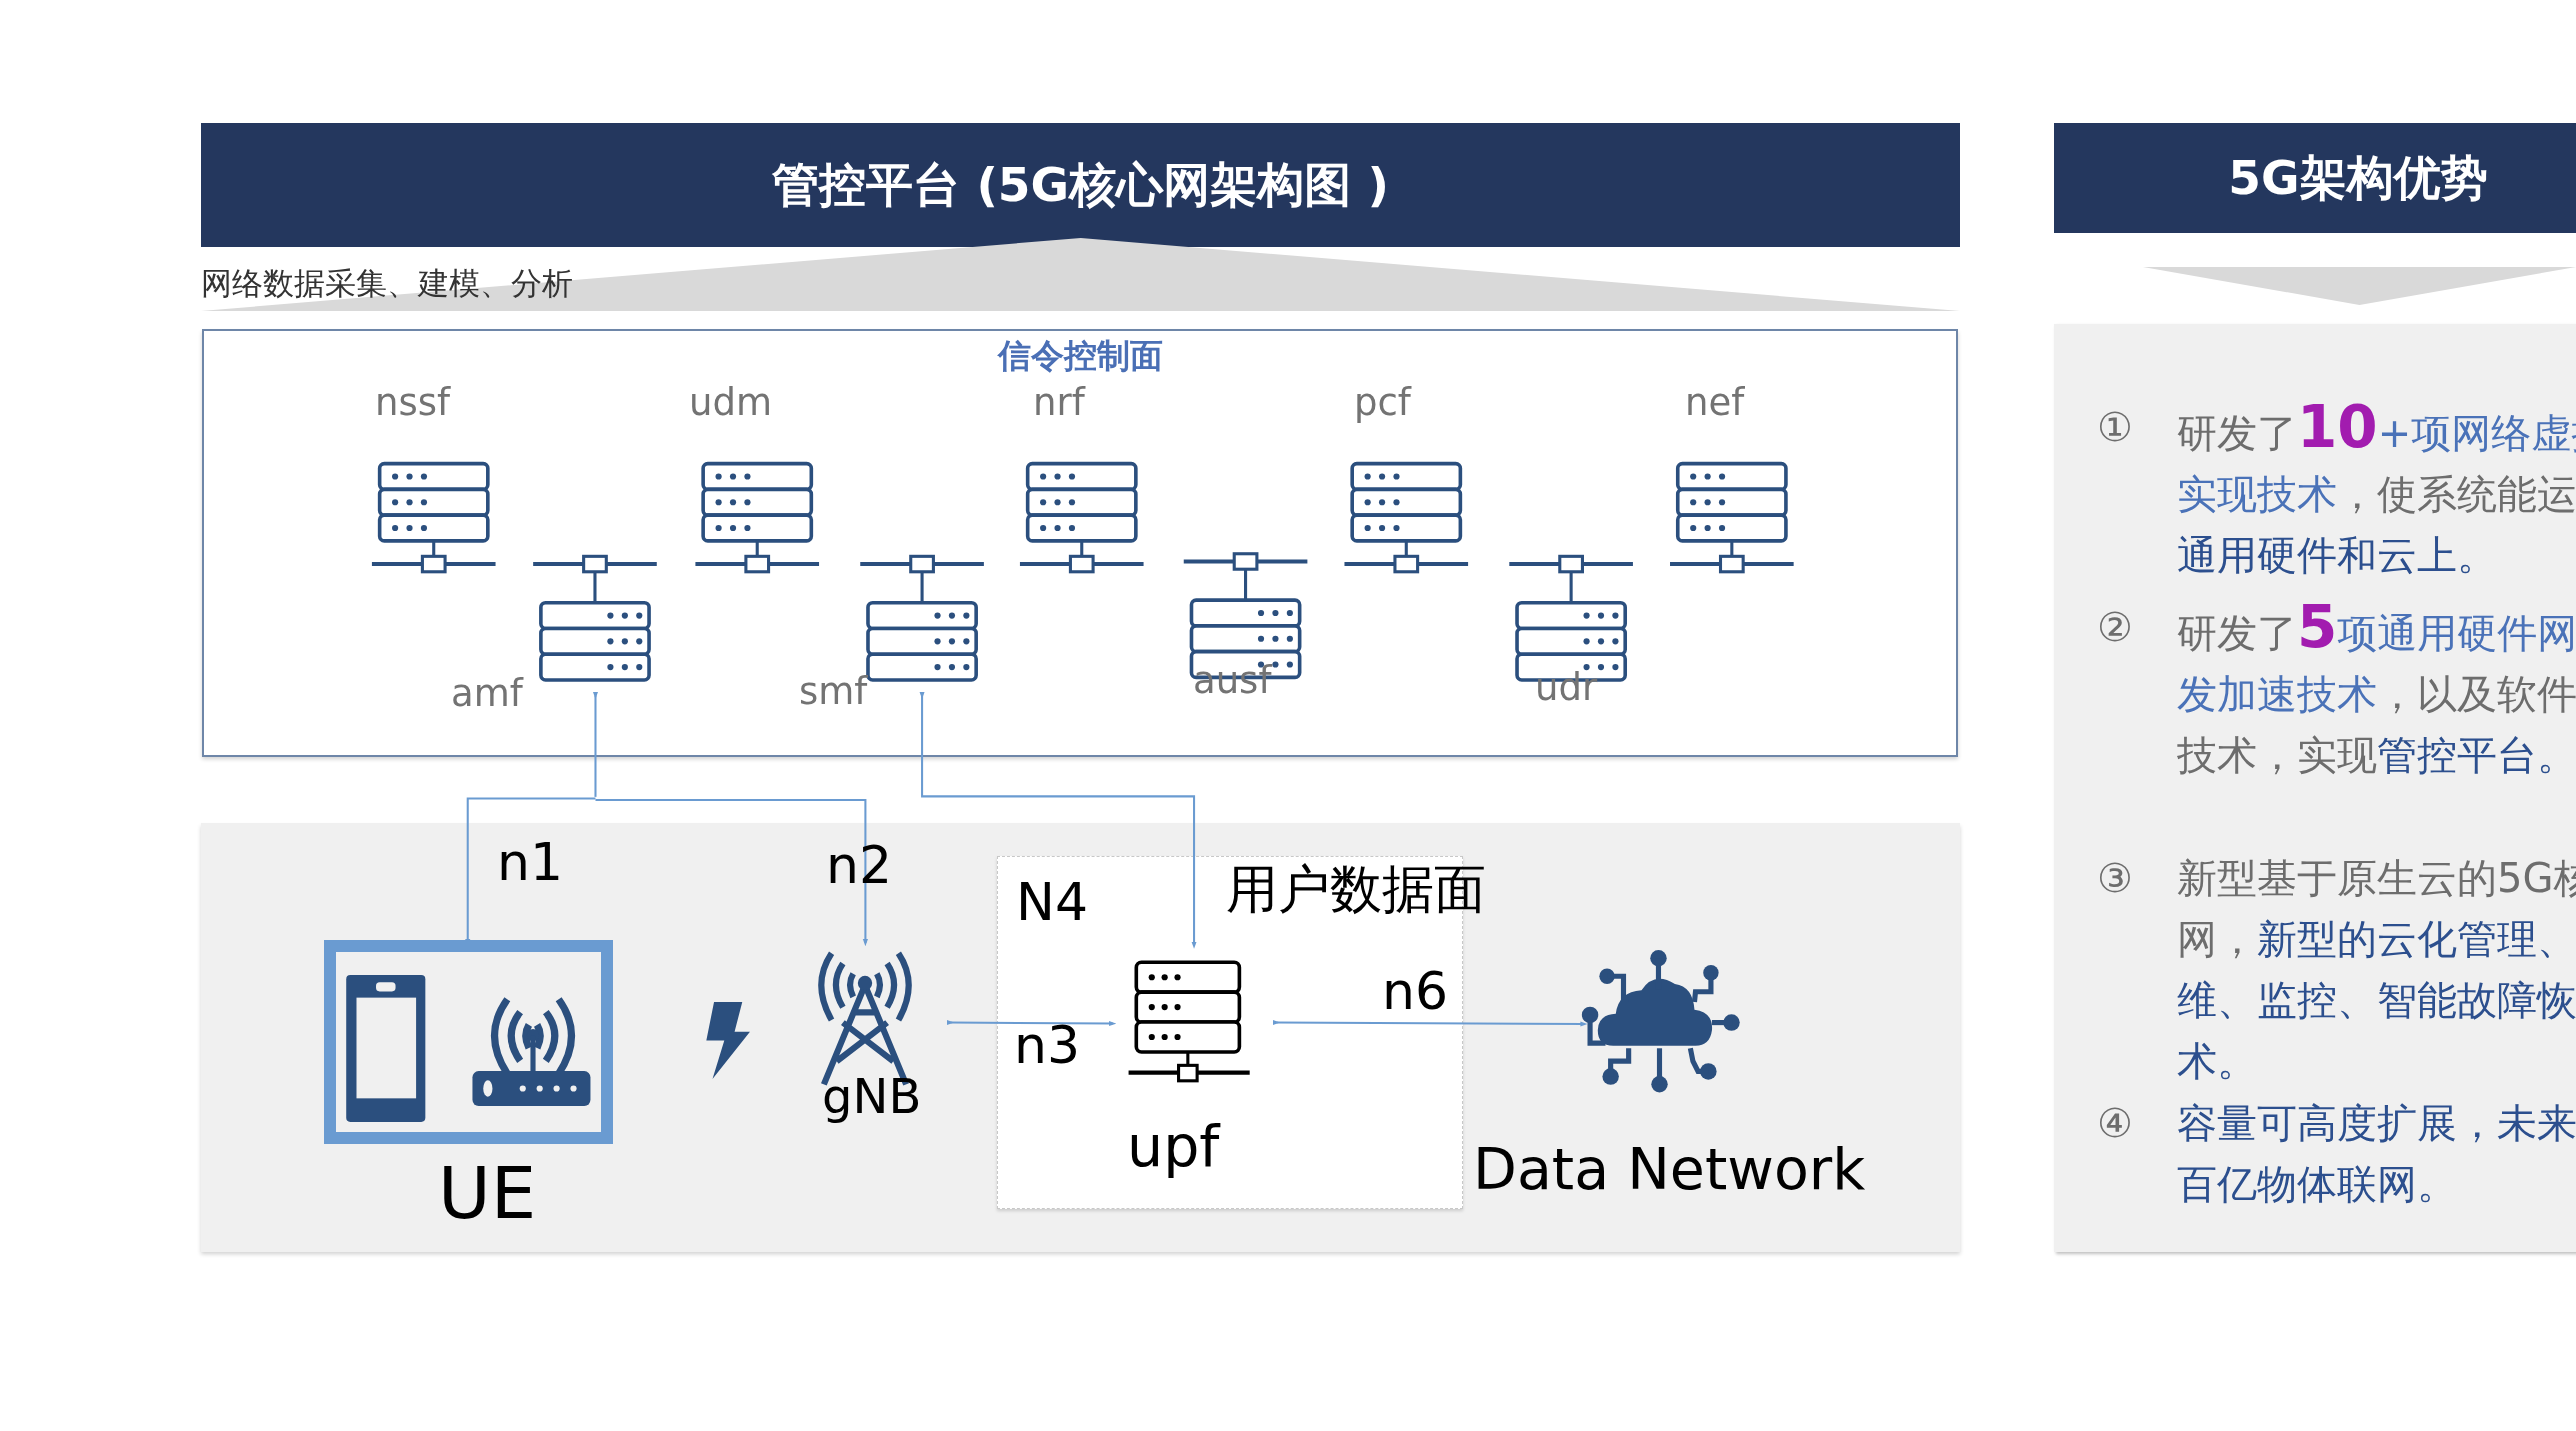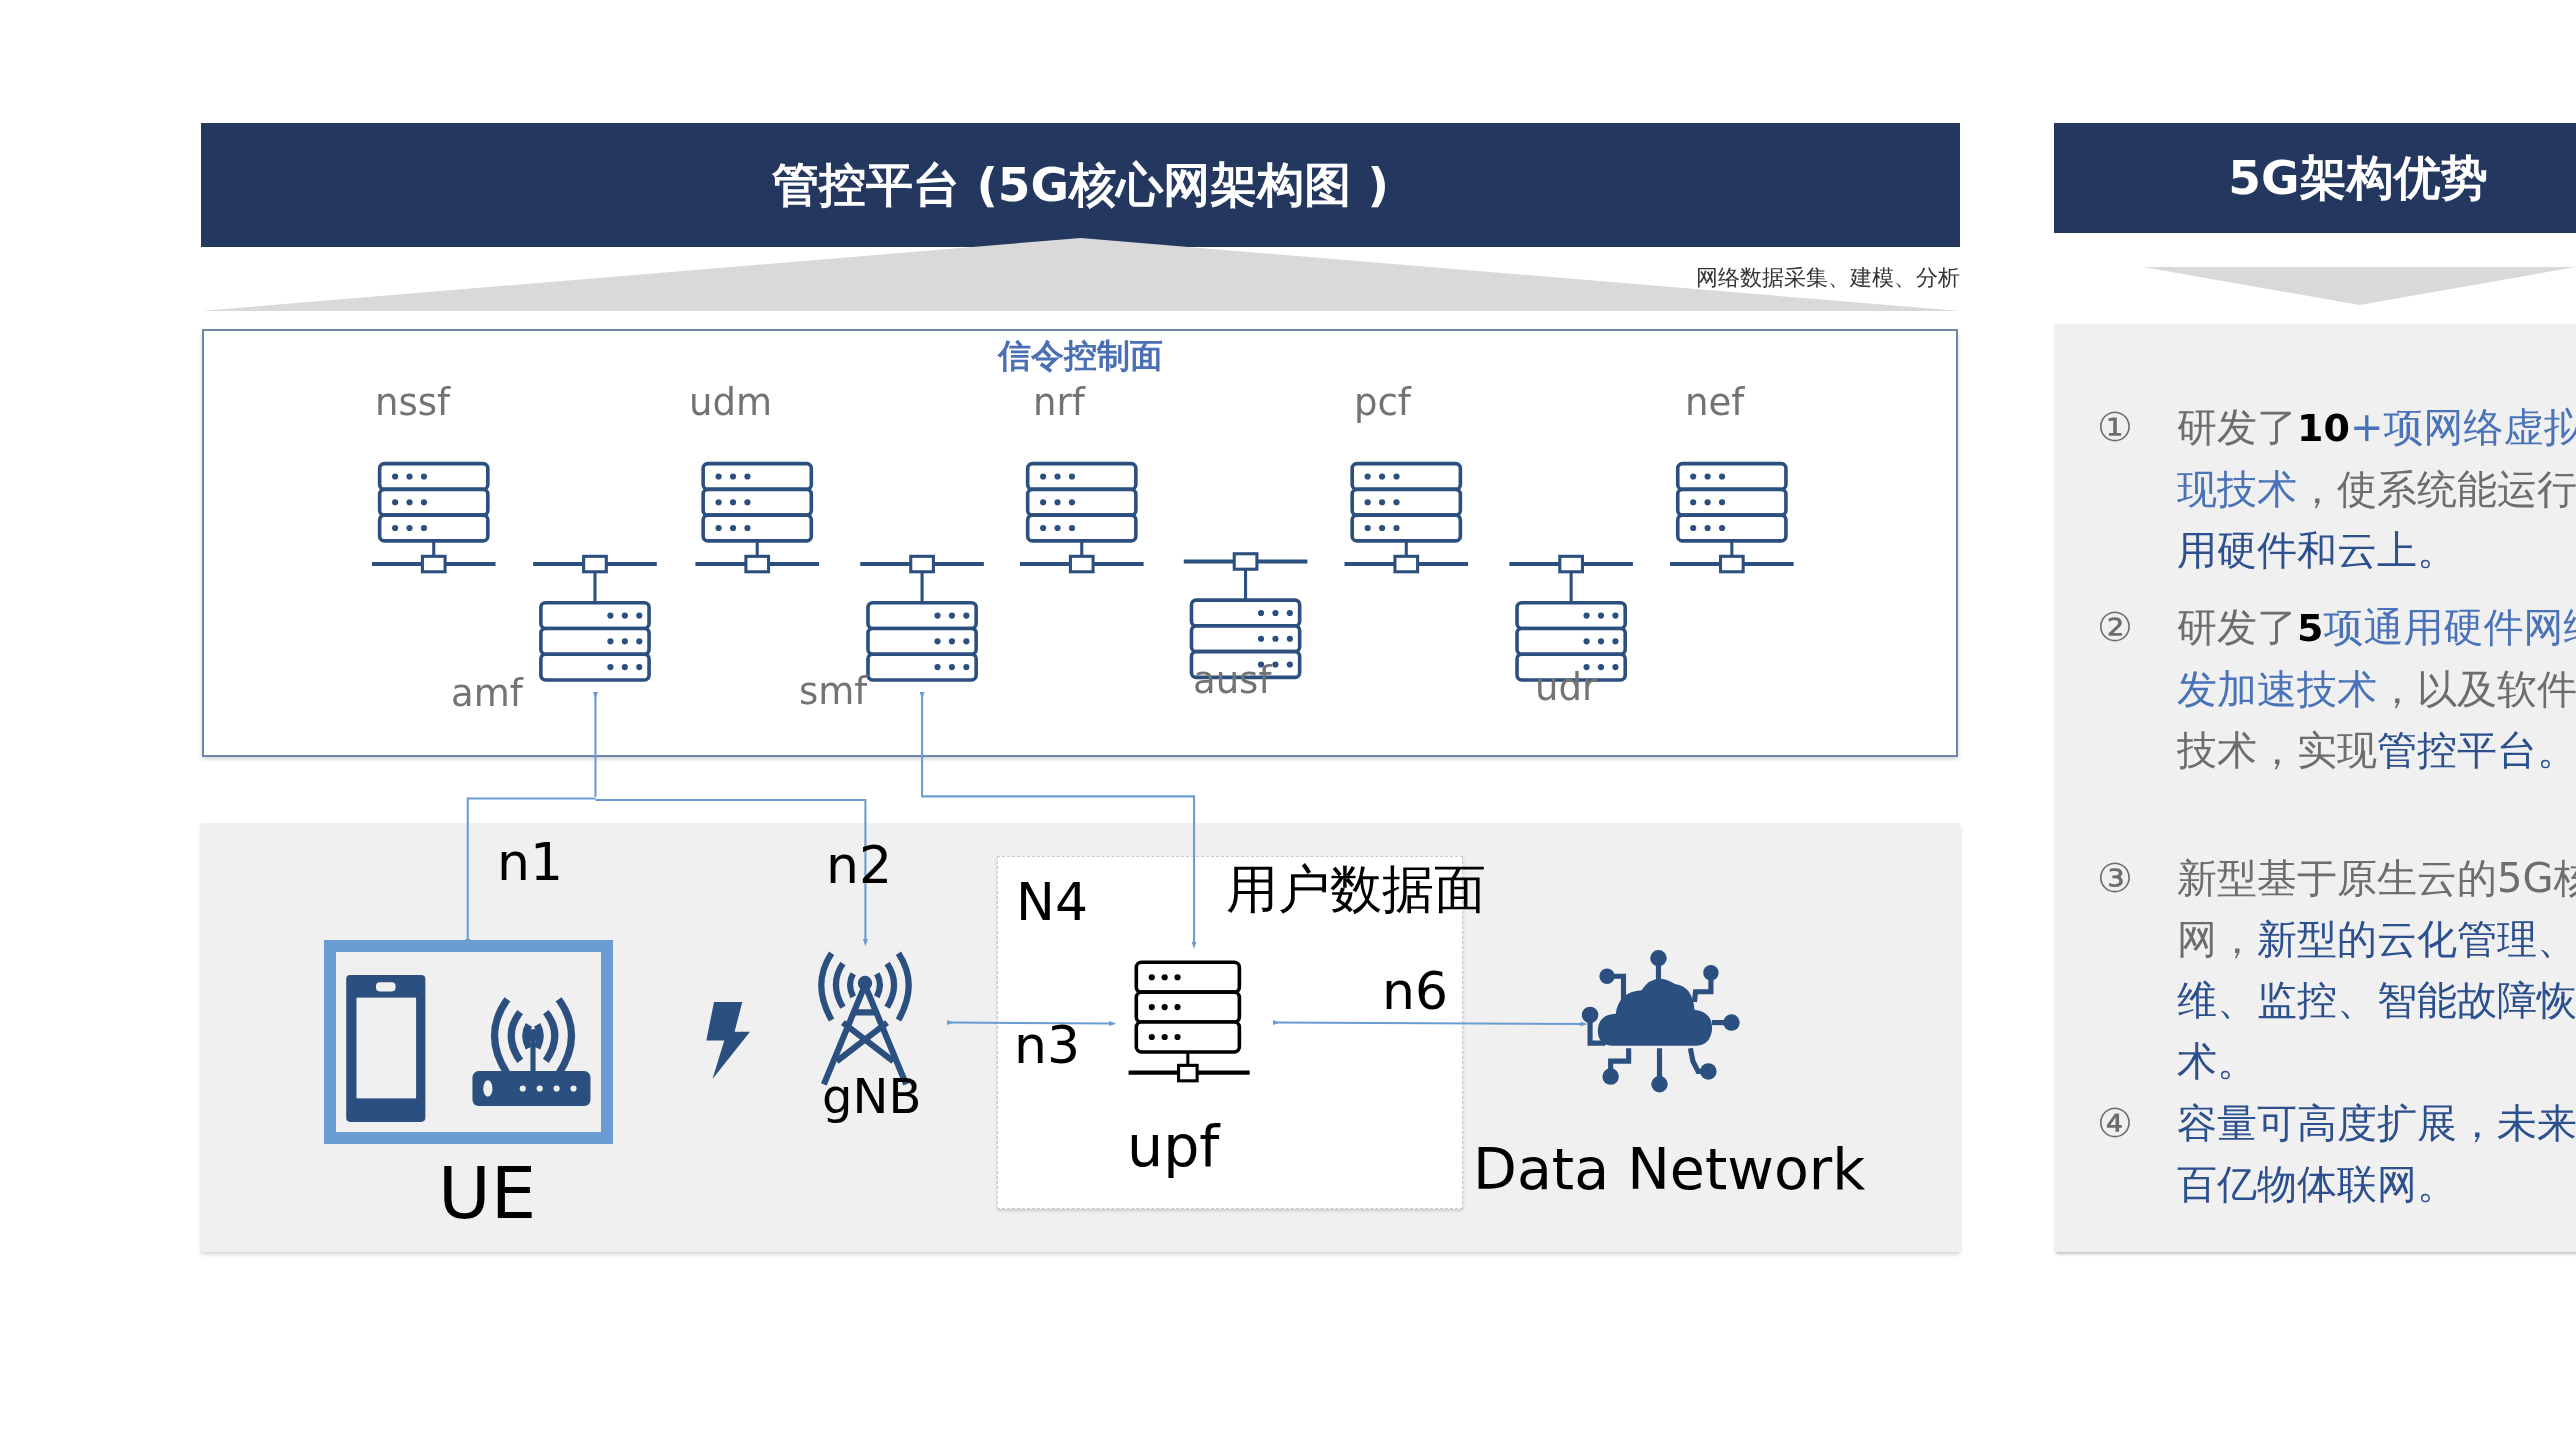--- a/index.html
+++ b/index.html
@@ -2,35 +2,35 @@
 <html style="font-size:8.2px"><head>
 <meta charset="utf-8">
 <style>
   html,body{margin:0;padding:0;background:#ffffff;}
   body{width:3066px;height:1431px;position:relative;overflow:hidden;font-family:"DejaVu Sans","Liberation Sans",sans-serif;}
   .abs{position:absolute;}
   .hdr{background:#24375e;color:#fff;font-weight:bold;display:flex;align-items:center;justify-content:center;}
   #left-header{left:201px;top:123px;width:1759px;height:124px;font-size:47px;}
   #right-header{left:2054px;top:123px;width:608px;height:110px;font-size:47px;}
   #tri-up{left:201px;top:238px;width:1759px;height:73px;}
-  #tri-label{left:201px;top:263px;width:1759px;text-align:right;font-size:22px;color:#333;}
+  #tri-label{left:201px;top:263px;width:1759px;text-align:left;font-size:31px;color:#333;}
   #cp-box{left:202px;top:329px;width:1756px;height:428px;border:2.1px solid #6e86a8;box-sizing:border-box;background:#fff;box-shadow:0 3.1px 4.1px rgba(0,0,0,0.18);}
   #cp-title{left:201px;top:334px;width:1759px;text-align:center;font-size:33px;font-weight:bold;color:#4a6fb5;}
   .nf{font-size:37px;color:#737373;}
   #up-bg{left:201px;top:823px;width:1759px;height:429px;background:#f0f0f0;box-shadow:0 3.1px 4.1px rgba(0,0,0,0.18);}
   #up-inner{left:997px;top:856px;width:466px;height:353px;background:#fff;border:1.5px dashed #c8c8c8;box-sizing:border-box;box-shadow:0 2.1px 3.1px rgba(0,0,0,0.15);}
   .lbl{color:#000;font-family:"DejaVu Sans",sans-serif;}
   #right-panel{left:2054px;top:324px;width:609px;height:928px;background:#f0f0f0;box-shadow:1.5px 2.1px 3.1px rgba(0,0,0,0.25);}
   #chev{left:2143px;top:267px;width:433px;height:38px;}
   .item{position:absolute;left:2097px;width:556px;font-size:40px;line-height:61px;color:#6d6d6d;}
   .item .num{position:absolute;left:0;top:0;width:46px;color:#6d6d6d;}
   .item .txt{position:absolute;left:80px;width:495px;}
   .hl{color:#4a72b8;}
   .hd{color:#2c4f8e;}
-  .big{font-weight:bold;font-size:38px;color:#000000;}
+  .big{font-weight:bold;font-size:58px;color:#a21caf;}
   svg{overflow:visible;}
 </style>
 </head>
 <body>
 
 <div id="left-header" class="abs hdr">
   <span>管控平台 (5G核心网架构图 )</span>
 </div>
 
 <svg id="tri-up" class="abs" viewBox="0 0 3415 142" preserveAspectRatio="none">

